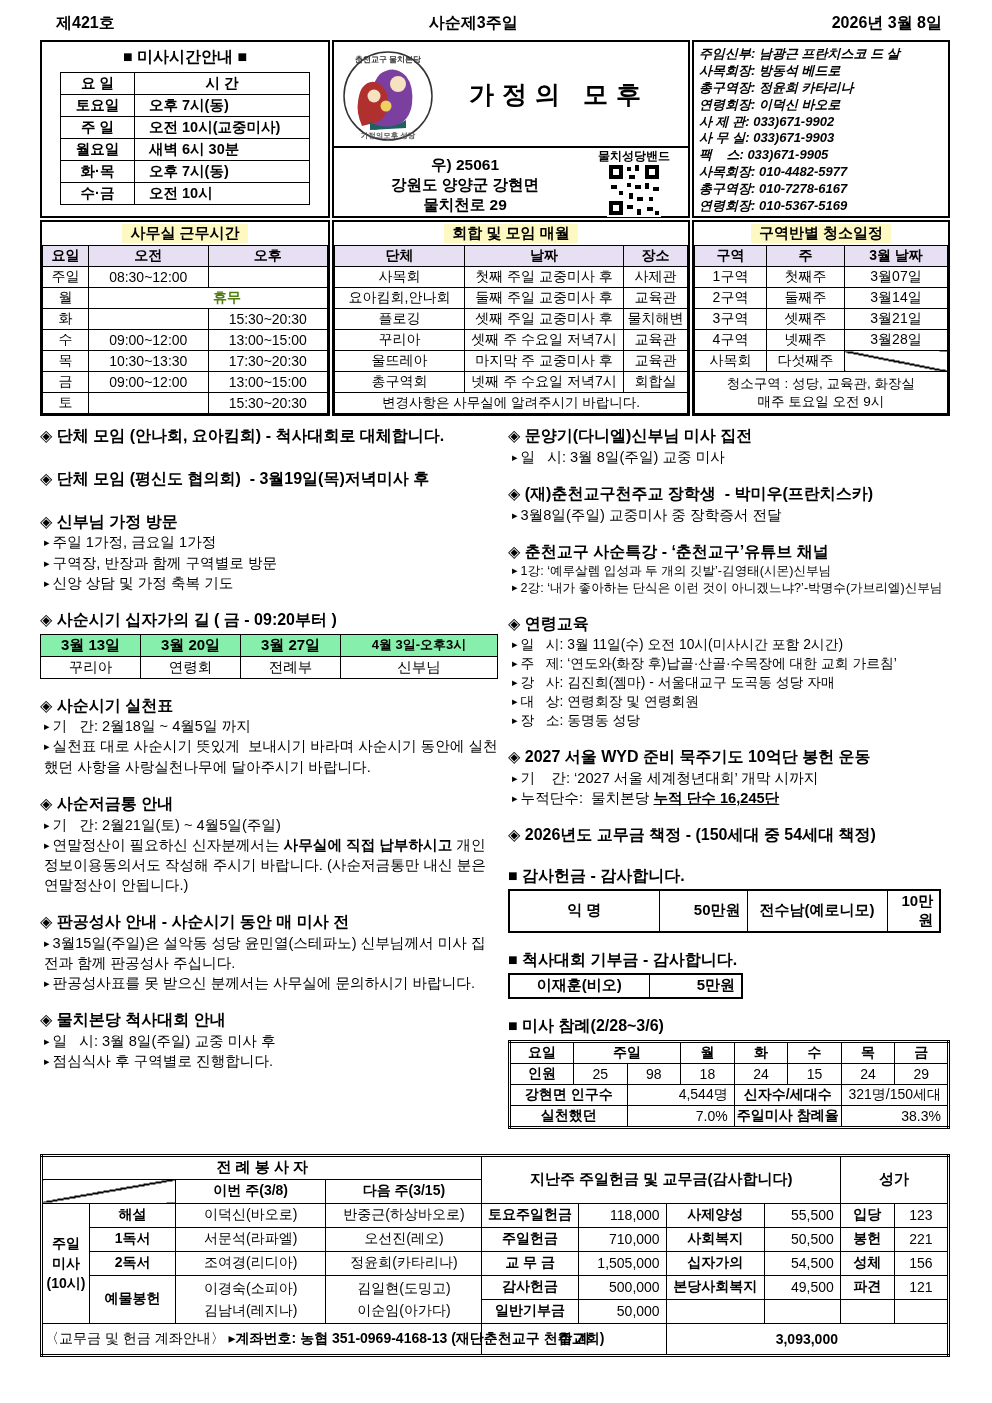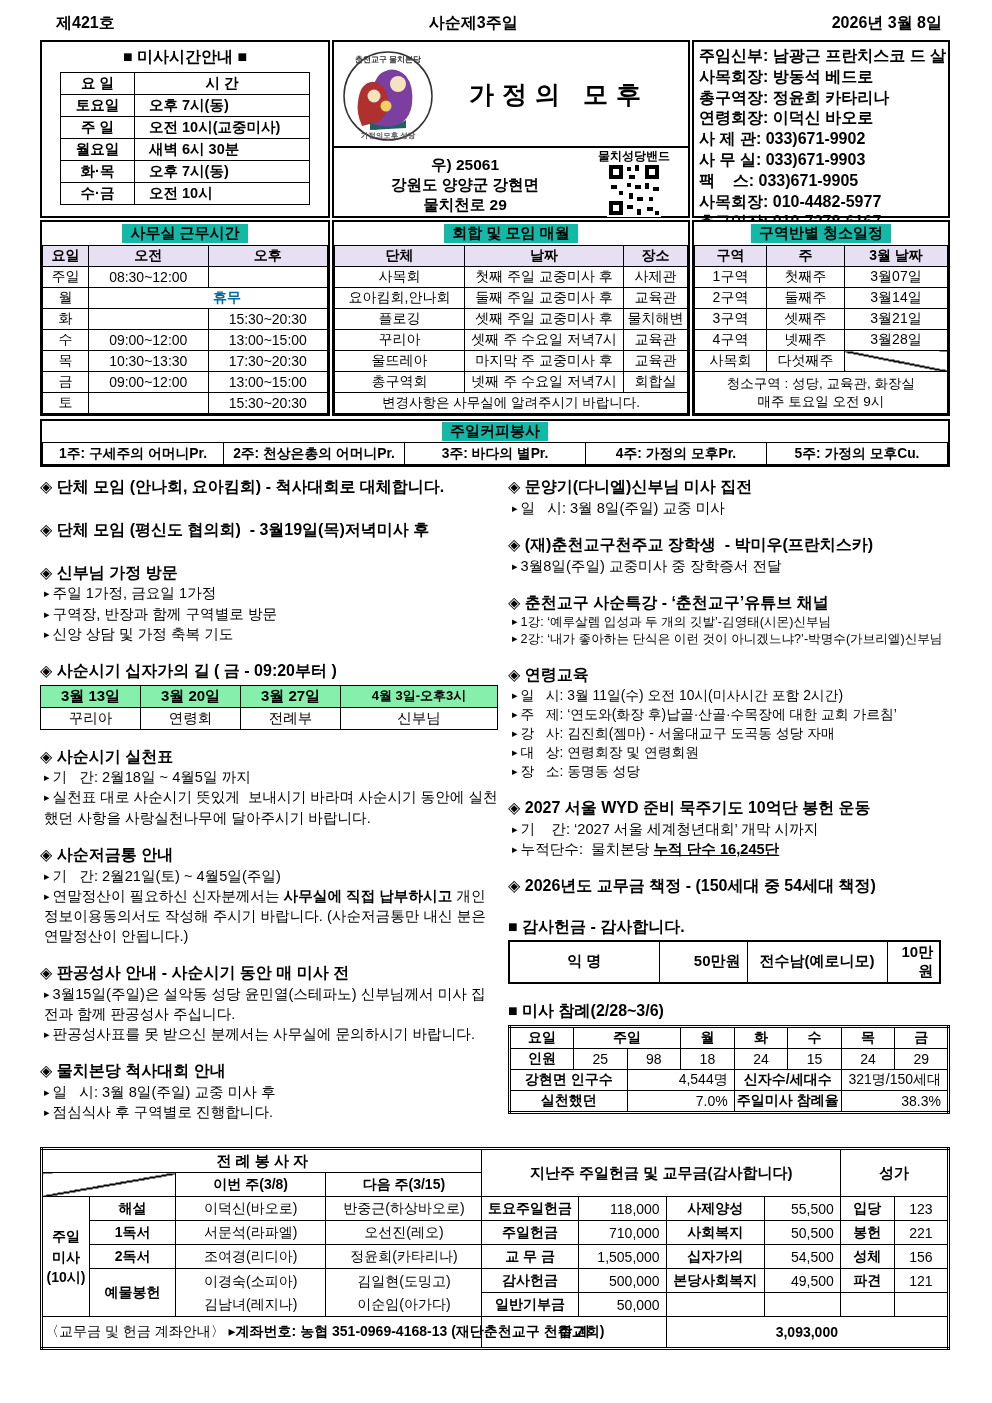--- a/index.html
+++ b/index.html
@@ -20,29 +20,29 @@
   .masstb td.tm{text-align:left;padding-left:14px;}
   .chbox{width:358px;display:flex;flex-direction:column;}
   .chtop{display:flex;align-items:center;border-bottom:2px solid #000;height:112px;padding:2px 6px;box-sizing:border-box;}
   .chtitles{flex:1;text-align:center;}
   .chsub{font-size:25px;font-weight:700;letter-spacing:8px;}
   .chmain{font-size:51px;font-weight:900;letter-spacing:3px;line-height:1.02;}
   .chbot{display:flex;align-items:center;flex:1;padding:2px 8px;}
   .addr{flex:1;text-align:center;font-weight:700;font-size:15.5px;line-height:1.3;}
   .qrwrap{width:92px;text-align:center;font-size:12px;font-weight:700;line-height:1.1;}
   .cbox{width:258px;padding:4px 5px;box-sizing:border-box;}
-  .cline{font-size:16px;font-weight:700;line-height:1.3;white-space:pre;}
+  .cline{font-size:13px;font-weight:700;line-height:1.3;white-space:pre;font-style:italic;}
   
   .tband{display:flex;gap:2px;margin-top:2px;}
   .tbx{box-sizing:border-box;}
   .tbx .ttl{text-align:center;padding:2px 0;}
-  .hlt{display:inline-block;background:#14b8a6;padding:0 8px;font-weight:700;font-size:15px;}
+  .hlt{display:inline-block;background:#fef9c3;padding:0 8px;font-weight:700;font-size:15px;}
   .full{width:100%;}
   .hrow td{background:#e7e0f2;font-weight:700;}
-  .red{color:#0369a1;font-weight:700;padding-left:40px;}
+  .red{color:#4d7c0f;font-weight:700;padding-left:40px;}
   .diag-up{background:linear-gradient(to top right,transparent calc(50% - 1px),#000 calc(50% - 1px),#000 calc(50% + 1px),transparent calc(50% + 1px));}
   .diag-dn{background:linear-gradient(to bottom right,transparent calc(50% - 1px),#000 calc(50% - 1px),#000 calc(50% + 1px),transparent calc(50% + 1px));}
   .note{font-size:13.5px;}
   
   .coffee{border:2px solid #000;margin-top:3px;}
   .coffee .ttl{text-align:center;padding:1px 0;}
   .coffee td{font-size:13.8px;font-weight:700;height:22px;}
   
   .cols{display:flex;gap:10px;margin-top:10px;}
   .colL{width:458px;}
@@ -345,34 +345,20 @@
                 <td colspan="3" class="note" style="height:42px">
             <div>청소구역 : 성당, 교육관, 화장실</div>
             <div>매주 토요일 오전 9시</div>
           </td>
               </tr>
         </tbody>
           </table>
       </div>
     </div>
 
-    <div class="coffee">
-      <div class="ttl"><span class="hlt">주일커피봉사</span></div>
-      <table class="full">
-        <tbody>
-            <tr>
-          <td>1주: 구세주의 어머니Pr.</td>
-          <td>2주: 천상은총의 어머니Pr.</td>
-          <td>3주: 바다의 별Pr.</td>
-          <td>4주: 가정의 모후Pr.</td>
-          <td>5주: 가정의 모후Cu.</td>
-        </tr>
-      </tbody>
-        </table>
-    </div>
 
     <div class="cols">
       <div class="colL">
         <div class="sec" style="margin-bottom:22px">
             <div class="st">◈ 단체 모임 (안나회, 요아킴회) - 척사대회로 대체합니다.</div>
           </div>
         <div class="sec" style="margin-bottom:22px">
             <div class="st">◈ 단체 모임 (평신도 협의회)  - 3월19일(목)저녁미사 후</div>
           </div>
         <div class="sec">
@@ -466,20 +452,35 @@
                 <col style="width:88px">
                 <col style="width:140px">
                 <col>
               </colgroup>
             <tbody>
                 <tr>
               <td>익  명</td>
               <td class="amt">50만원</td>
               <td>전수남(예로니모)</td>
               <td class="amt">10만원</td>
+            </tr>
+          </tbody>
+            </table>
+        </div>
+        <div class="sec">
+          <div class="st">■ 척사대회 기부금 - 감사합니다.</div>
+          <table class="thx" style="width:235px">
+            <colgroup>
+                <col style="width:140px">
+                <col>
+              </colgroup>
+            <tbody>
+                <tr>
+              <td>이재훈(비오)</td>
+              <td class="amt">5만원</td>
             </tr>
           </tbody>
             </table>
         </div>
         <div class="sec">
           <div class="st">■ 미사 참례(2/28~3/6)</div>
           <table class="att">
             <colgroup>
                 <col style="width:64px">
                 <col>

